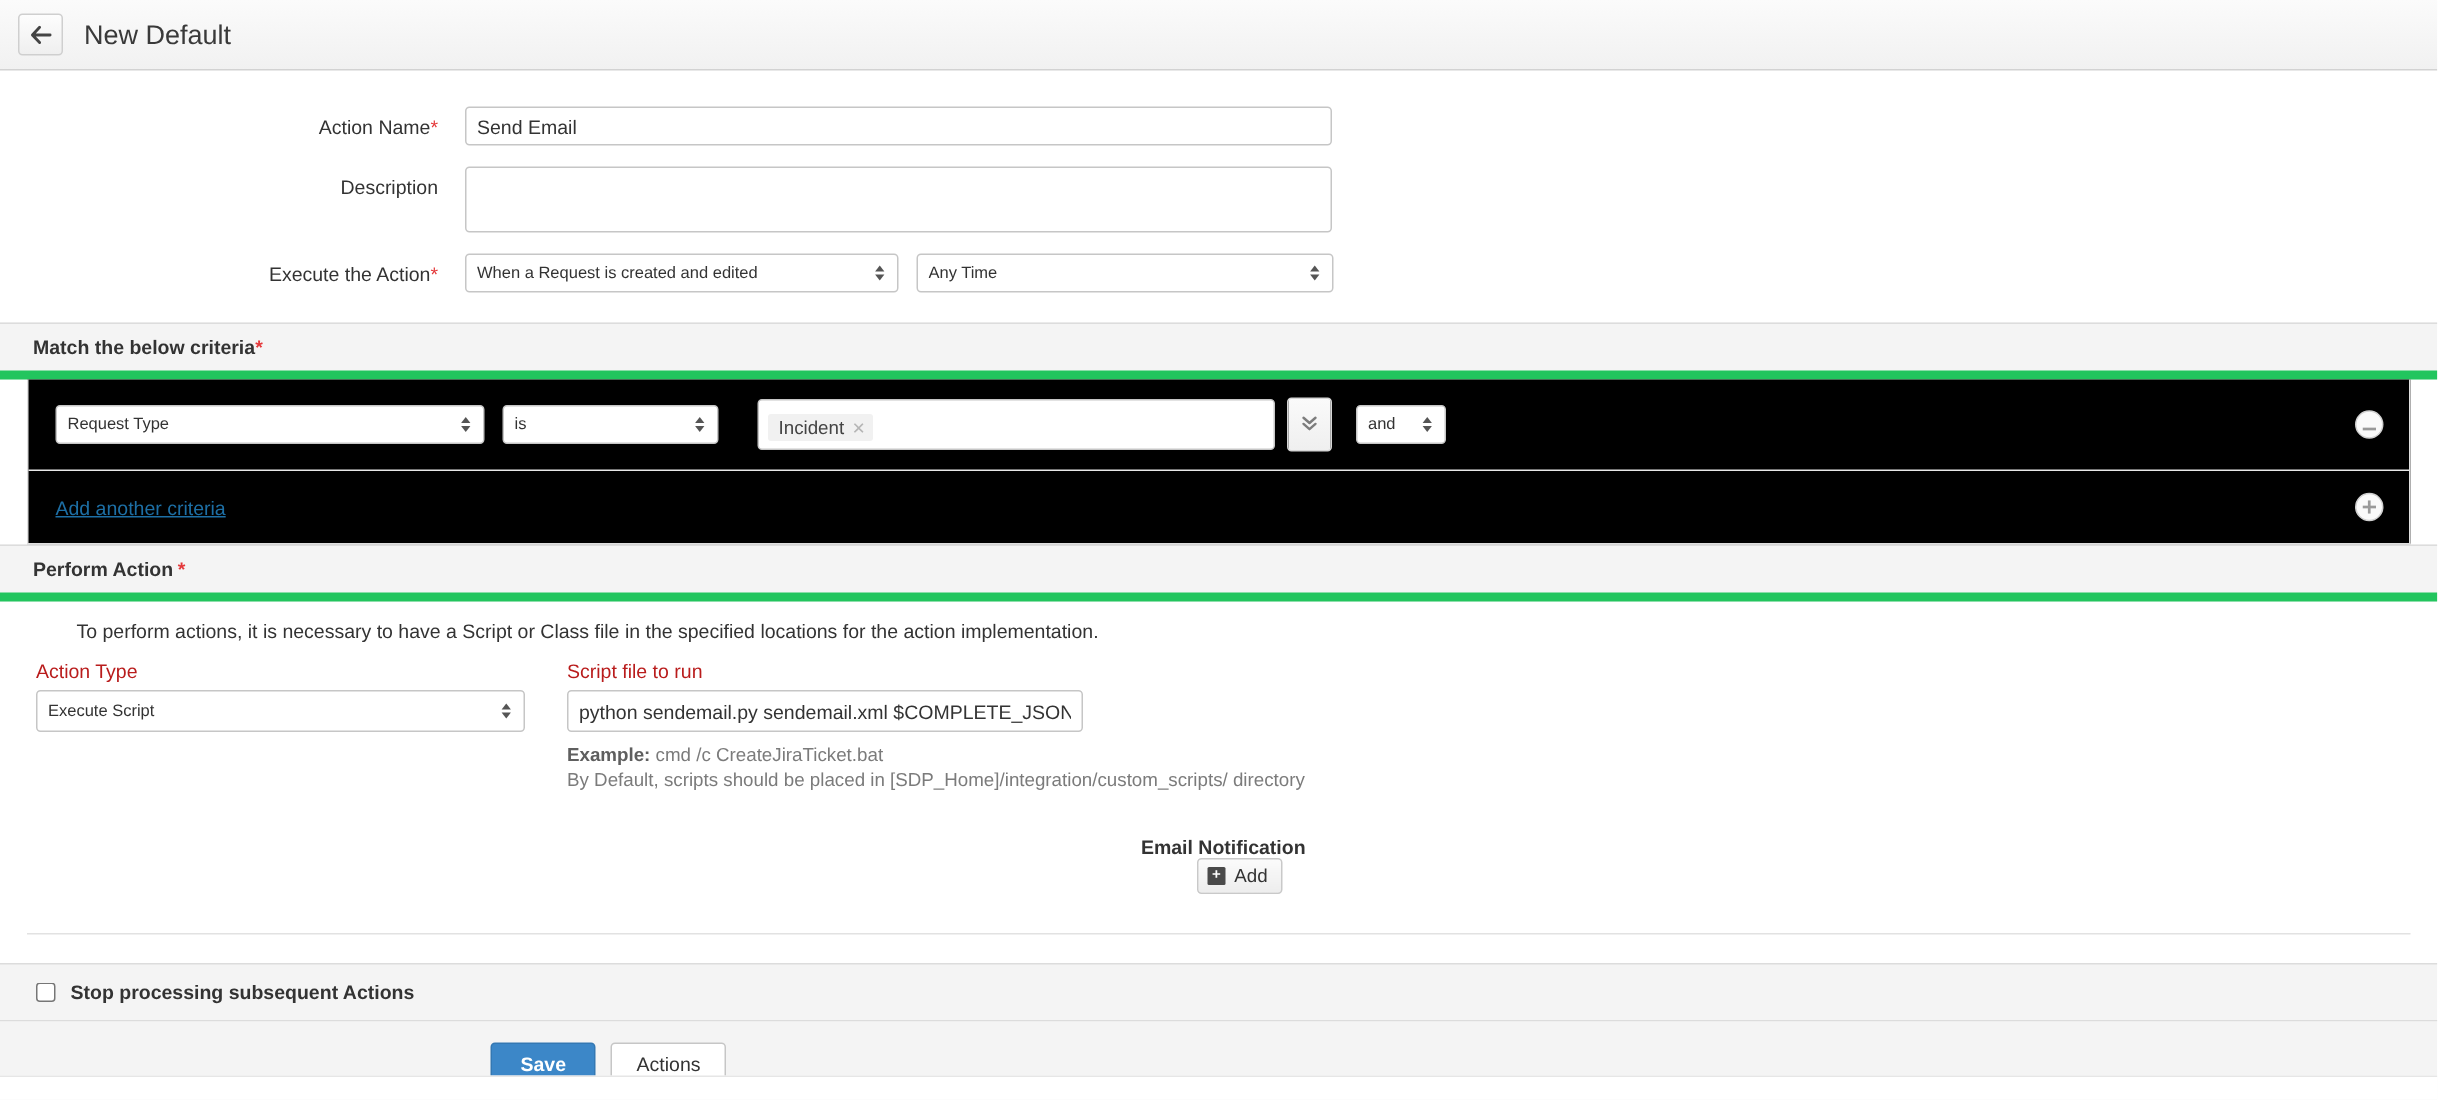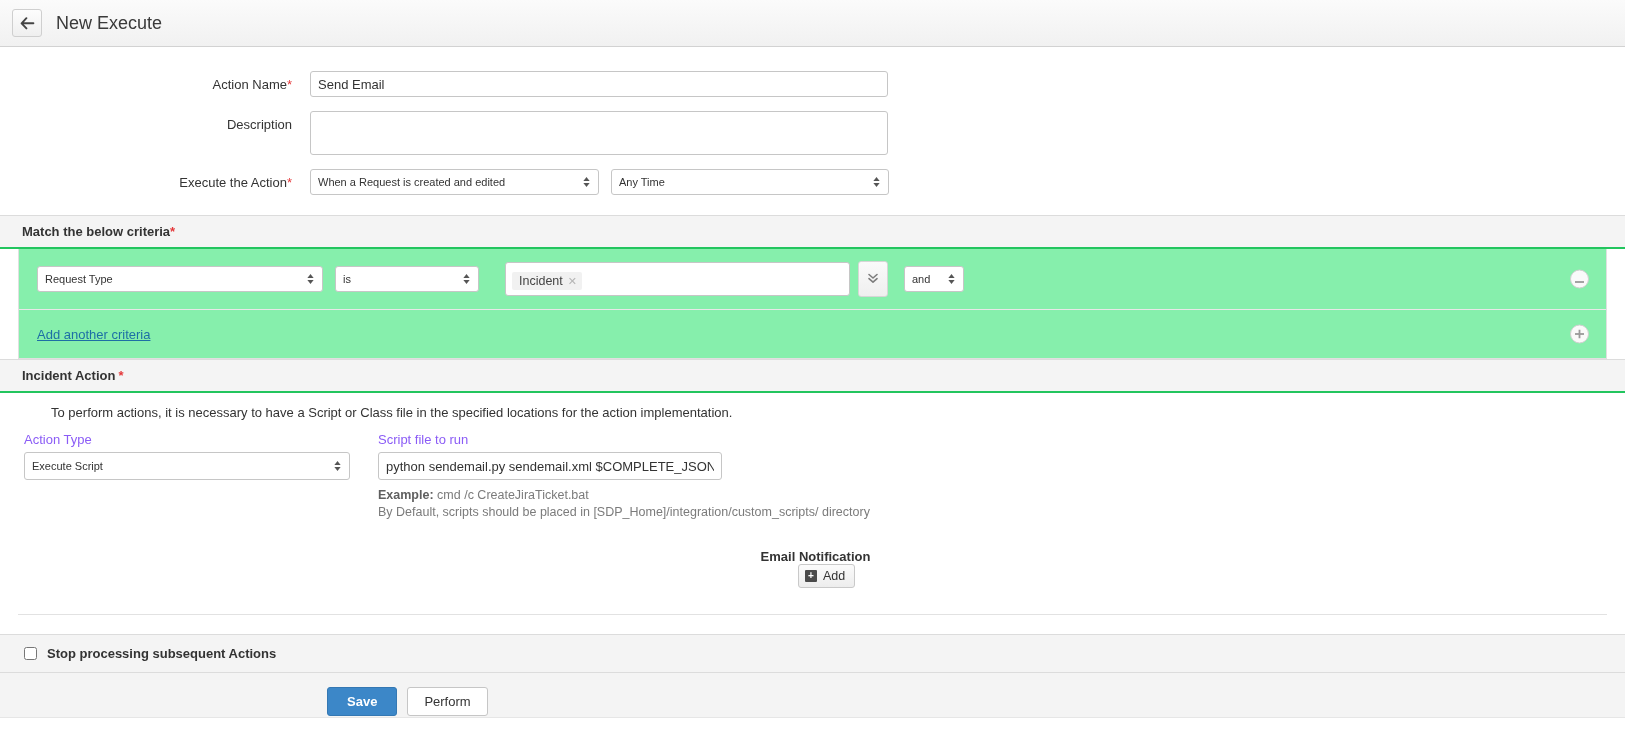--- a/index.html
+++ b/index.html
@@ -108,33 +108,33 @@
     right: 8px; top: 50%;
     transform: translateY(-50%);
     pointer-events: none;
     line-height: 0;
   }
 
   
   .sec-bar {
     background: #f4f4f4;
     border-top: 1px solid #dcdcdc;
-    border-bottom: 2px solid #22c55e;
+    border-bottom: 6px solid #22c55e;
     padding: 8px 0 8px 22px;
     font-weight: bold;
     font-size: 13px;
     color: #333;
   }
 
   
   .criteria-box {
     border: 1px solid #e0e0e0;
     border-top: none;
     margin: 0 18px;
-    background: #86efac;
+    background: #000000;
   }
   .criteria-row {
     display: flex;
     align-items: center;
     padding: 12px 0 12px 18px;
     border-bottom: 1px solid #e8e8e8;
     position: relative;
     min-height: 56px;
   }
   .chip-field {
@@ -207,21 +207,21 @@
     font-size: 13px;
     color: #333;
     margin-left: 31px;
   }
   .pa-cols {
     display: flex;
     padding: 12px 0 0 24px;
   }
   .pa-col-label {
     font-size: 13px;
-    color: #8b5cf6;
+    color: #b91c1c;
     margin-bottom: 5px;
   }
   .pa-col2 { margin-left: 28px; }
   .hint {
     font-size: 12.5px;
     color: #7b7b7b;
     line-height: 17px;
     margin-top: 7px;
   }
   .hint b { color: #5f5f5f; }
@@ -324,21 +324,21 @@
 <div class="page">
 
   <div class="header">
     <div class="back-btn">
       <span>
         <svg width="15" height="13" viewBox="0 0 15 13">
           <path d="M6.4 1.2 L1.6 6.3 L6.4 11.4 M1.8 6.3 L13.4 6.3" stroke="#444" stroke-width="1.9" fill="none" stroke-linecap="round" stroke-linejoin="round"></path>
         </svg>
       </span>
     </div>
-    <div class="page-title">New Execute</div>
+    <div class="page-title">New Default</div>
   </div>
 
   <div class="body-wrap">
 
     <div class="form-row first">
       <div class="lbl"><span>Action Name</span><span class="req">*</span></div>
       <input class="txt" type="text" value="Send Email" style="">
     </div>
 
     <div class="form-row">
@@ -438,21 +438,21 @@
           <span>
             <svg width="9" height="9" viewBox="0 0 9 9">
               <rect x="0" y="3.6" width="9" height="1.8" fill="#9a9a9a"></rect>
               <rect x="3.6" y="0" width="1.8" height="9" fill="#9a9a9a"></rect>
             </svg>
           </span>
         </div>
       </div>
     </div>
 
-    <div class="sec-bar"><span>Incident Action</span><span class="req-sp">*</span></div>
+    <div class="sec-bar"><span>Perform Action</span><span class="req-sp">*</span></div>
 
     <div class="perform-desc">To perform actions, it is necessary to have a Script or Class file in the specified locations for the action implementation.</div>
 
     <div class="pa-cols">
       <div>
         <div class="pa-col-label">Action Type</div>
         <div class="sel-wrap">
           <select class="sel" style="width:326px;height:28px">
             <option>Execute Script</option>
           </select>
@@ -483,19 +483,19 @@
     <div class="div-line"></div>
 
     <div class="stop-bar" style="margin-top:19px">
       <input type="checkbox" style="">
       <span class="stop-lbl">Stop processing subsequent Actions</span>
     </div>
 
     <div class="footer">
       <div class="footer-inner">
         <button class="btn-save">Save</button>
-        <button class="btn-cancel">Perform</button>
+        <button class="btn-cancel">Actions</button>
       </div>
     </div>
   </div>
 
   <div class="bottom-edge"></div>
 </div>
 
 </body></html>

